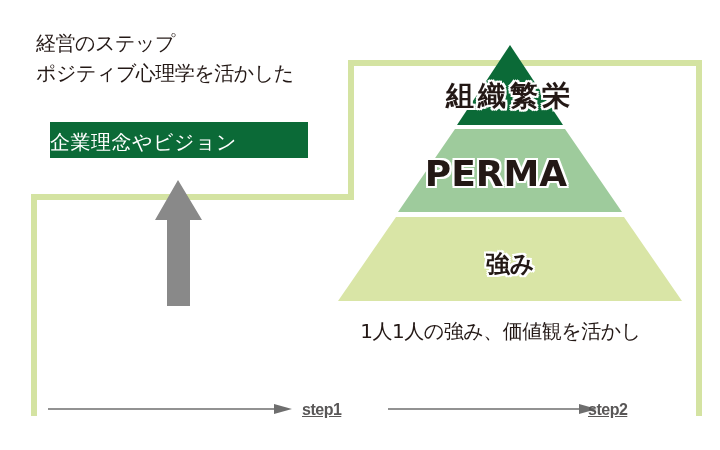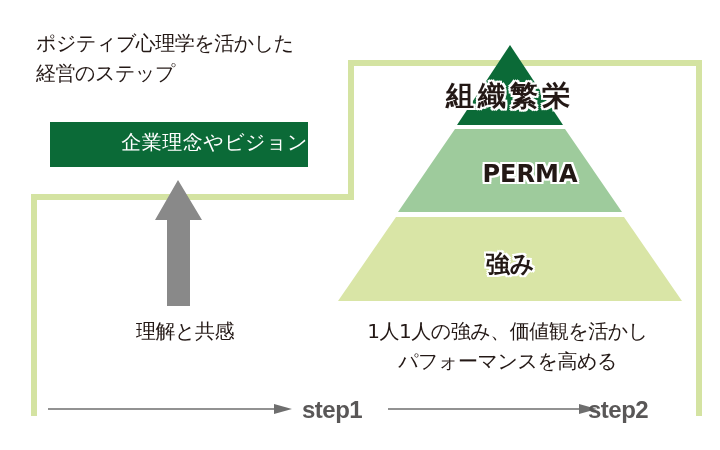--- a/index.html
+++ b/index.html
@@ -1,33 +1,33 @@
 <!DOCTYPE html>
 <html><head>
 <meta charset="utf-8">
 <style>
   html, body { margin: 0; padding: 0; background: #ffffff; }
   body { width: 720px; height: 450px; position: relative; overflow: hidden;
          font-family: "DejaVu Sans", "Liberation Sans", sans-serif; color: #231815; }
   .abs { position: absolute; }
   #frame { position: absolute; left: 0; top: 0; width: 720px; height: 450px; }
   .title { left: 36px; top: 28px; font-size: 20px; line-height: 30px; letter-spacing: -0.5px; color: #231815; }
-  .vision { left: 50px; top: 122px; width: 258px; height: 45px; background: #0b6a37;
-            color: #ffffff; font-size: 20px; line-height: 40px; text-align: right; letter-spacing: 0.5px; }
+  .vision { left: 50px; top: 122px; width: 258px; height: 36px; background: #0b6a37;
+            color: #ffffff; font-size: 20px; line-height: 40px; text-align: left; letter-spacing: 0.5px; }
   .tier-label { text-align: center; color: #231815; font-weight: bold;
                 text-shadow: -2px -2px 0 #fff, 2px -2px 0 #fff, -2px 2px 0 #fff, 2px 2px 0 #fff,
                              0 -2px 0 #fff, 0 2px 0 #fff, -2px 0 0 #fff, 2px 0 0 #fff; }
   .tier-top { left: 410px; top: 78px; width: 200px; font-size: 28px; line-height: 36px; letter-spacing: 4px; }
-  .tier-mid { left: 430px; top: 156px; width: 200px; font-size: 24px; line-height: 36px; }
+  .tier-mid { left: 396px; top: 156px; width: 200px; font-size: 36px; line-height: 36px; }
   .tier-bot { left: 410px; top: 246px; width: 200px; font-size: 24px; line-height: 36px; font-weight: bold; }
   .caption { text-align: center; font-size: 20px; line-height: 30px; color: #231815; letter-spacing: -0.5px; }
   .cap1 { left: 60px; top: 316px; width: 250px; }
-  .cap2 { left: 330px; top: 316px; width: 355px; }
-  .step { font-family: "Liberation Sans", sans-serif; font-weight: bold; font-size: 24px;
-          color: #595757; line-height: 26px; letter-spacing: -0.5px; }
+  .cap2 { left: 323px; top: 316px; width: 355px; }
+  .step { font-family: "Liberation Sans", sans-serif; font-weight: bold; font-size: 16px;
+          color: #595757; line-height: 26px; letter-spacing: -0.5px; text-decoration: underline; }
   .step1 { left: 302px; top: 397px; }
   .step2 { left: 588px; top: 397px; }
 </style>
 </head>
 <body>
 
 <svg id="frame" viewBox="0 0 720 450" xmlns="http://www.w3.org/2000/svg">
 
   <polyline points="34,416 34,197 351,197 351,63 699,63 699,416" fill="none" stroke-width="6" id="outline" stroke="#d4e3a2"></polyline>
 
@@ -39,32 +39,30 @@
 
   <g id="timeline">
     <line x1="48" y1="409" x2="280" y2="409" stroke-width="1.5" stroke="#6e6e6e"></line>
     <polygon points="292,409 274,404 274,414" fill="#6e6e6e"></polygon>
     <line x1="388" y1="409" x2="585" y2="409" stroke-width="1.5" stroke="#6e6e6e"></line>
     <polygon points="597,409 579,404 579,414" fill="#6e6e6e"></polygon>
   </g>
 </svg>
 
 <div class="abs title">
+  <div>経営のステップ</div>
   <div>ポジティブ心理学を活かした</div>
-  <div>経営のステップ</div>
 </div>
 
 <div class="abs vision">企業理念やビジョン</div>
 
 <div class="abs tier-label tier-top">組織繁栄</div>
 <div class="abs tier-label tier-mid">PERMA</div>
 <div class="abs tier-label tier-bot">強み</div>
 
 <div class="abs caption cap1">
-  <div>理解と共感</div>
 </div>
 <div class="abs caption cap2">
   <div>1人1人の強み、価値観を活かし</div>
-  <div>パフォーマンスを高める</div>
 </div>
 
 <div class="abs step step1">step1</div>
 <div class="abs step step2">step2</div>
 
 </body></html>

